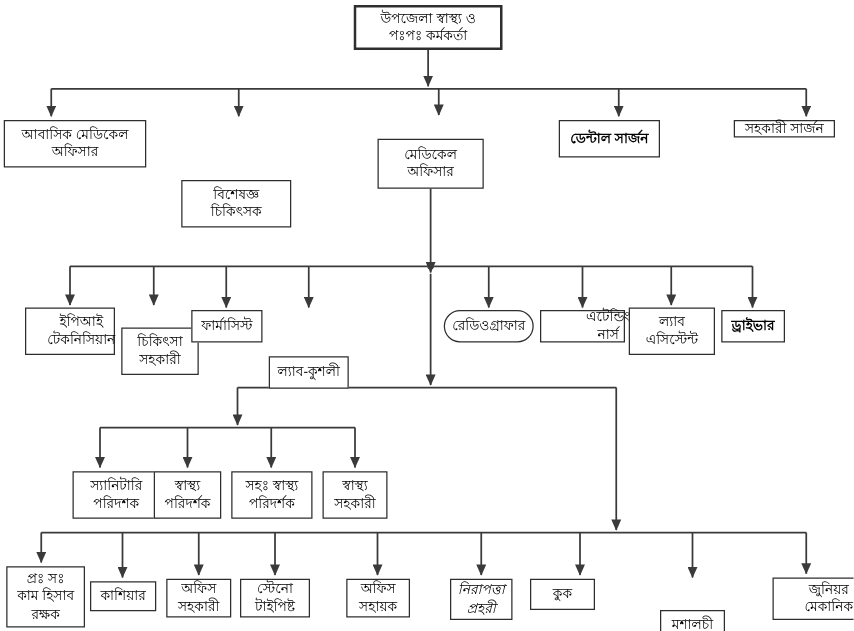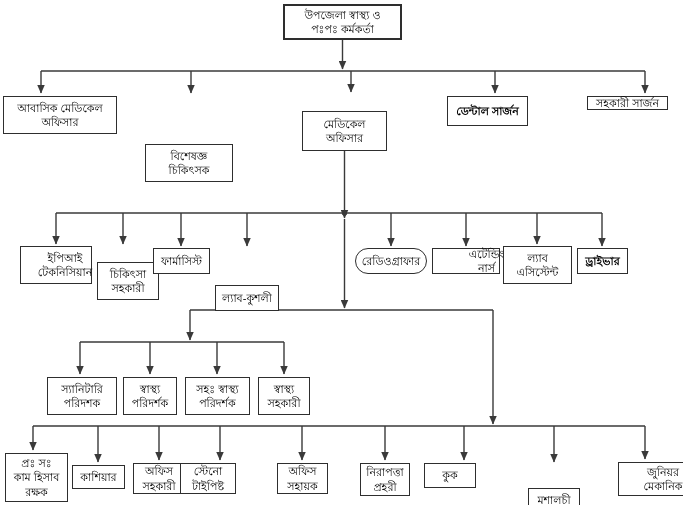--- a/index.html
+++ b/index.html
@@ -134,39 +134,39 @@
   <div class="node" style="left:97px; top:262px; width:62px; height:38px;">চিকিৎসা
 সহকারী</div>
   <div class="node" style="left:153px; top:248px; width:57px; height:26px;">ফার্মাসিস্ট</div>
   <div class="node" style="left:215px; top:248px; width:64px; height:26px;margin-top:37px;">ল্যাব-কুশলী</div>
   <div class="node" style="left:355px; top:248px; width:72px; height:26px;border-radius:13px;">রেডিওগ্রাফার</div>
   <div class="node" style="left:432px; top:248px; width:68px; height:26px;padding-left:43px;">এটেন্ডিং নার্স</div>
   <div class="node" style="left:503px; top:246px; width:69px; height:38px;">ল্যাব
 এসিস্টেন্ট</div>
   <div class="node" style="left:577px; top:248px; width:51px; height:26px;font-weight:bold;">ড্রাইভার</div>
 
-  <div class="node" style="left:47px; top:377px; width:70px; height:38px;">স্যানিটারি
+  <div class="node" style="left:58px; top:377px; width:70px; height:38px;">স্যানিটারি
 পরিদশক</div>
   <div class="node" style="left:123px; top:377px; width:54px; height:38px;">স্বাস্থ্য
 পরিদর্শক</div>
   <div class="node" style="left:185px; top:377px; width:65px; height:38px;">সহঃ স্বাস্থ্য
 পরিদর্শক</div>
   <div class="node" style="left:258px; top:377px; width:52px; height:38px;">স্বাস্থ্য
 সহকারী</div>
 
   <div class="node" style="left:5px; top:453px; width:63px; height:49px;">প্রঃ সঃ
 কাম হিসাব
 রক্ষক</div>
   <div class="node" style="left:72px; top:465px; width:53px; height:24px;">কাশিয়ার</div>
   <div class="node" style="left:133px; top:463px; width:52px; height:31px;">অফিস
 সহকারী</div>
-  <div class="node" style="left:180px; top:463px; width:56px; height:31px;">স্টেনো
+  <div class="node" style="left:192px; top:463px; width:56px; height:31px;">স্টেনো
 টাইপিষ্ট</div>
   <div class="node" style="left:277px; top:463px; width:51px; height:31px;">অফিস
 সহায়ক</div>
-  <div class="node" style="left:360px; top:463px; width:50px; height:33px;">নিরাপত্তা
+  <div class="node" style="left:360px; top:463px; width:50px; height:33px;font-style:italic;">নিরাপত্তা
 প্রহরী</div>
   <div class="node" style="left:424px; top:463px; width:52px; height:25px;">কুক</div>
   <div class="node" style="left:528px; top:488px; width:52px; height:25px;">মশালচী</div>
   <div class="node" style="left:618px; top:462px; width:74px; height:34px;padding-left:18px;">জুনিয়র
 মেকানিক</div>
 
 </div>
 
 </body></html>

